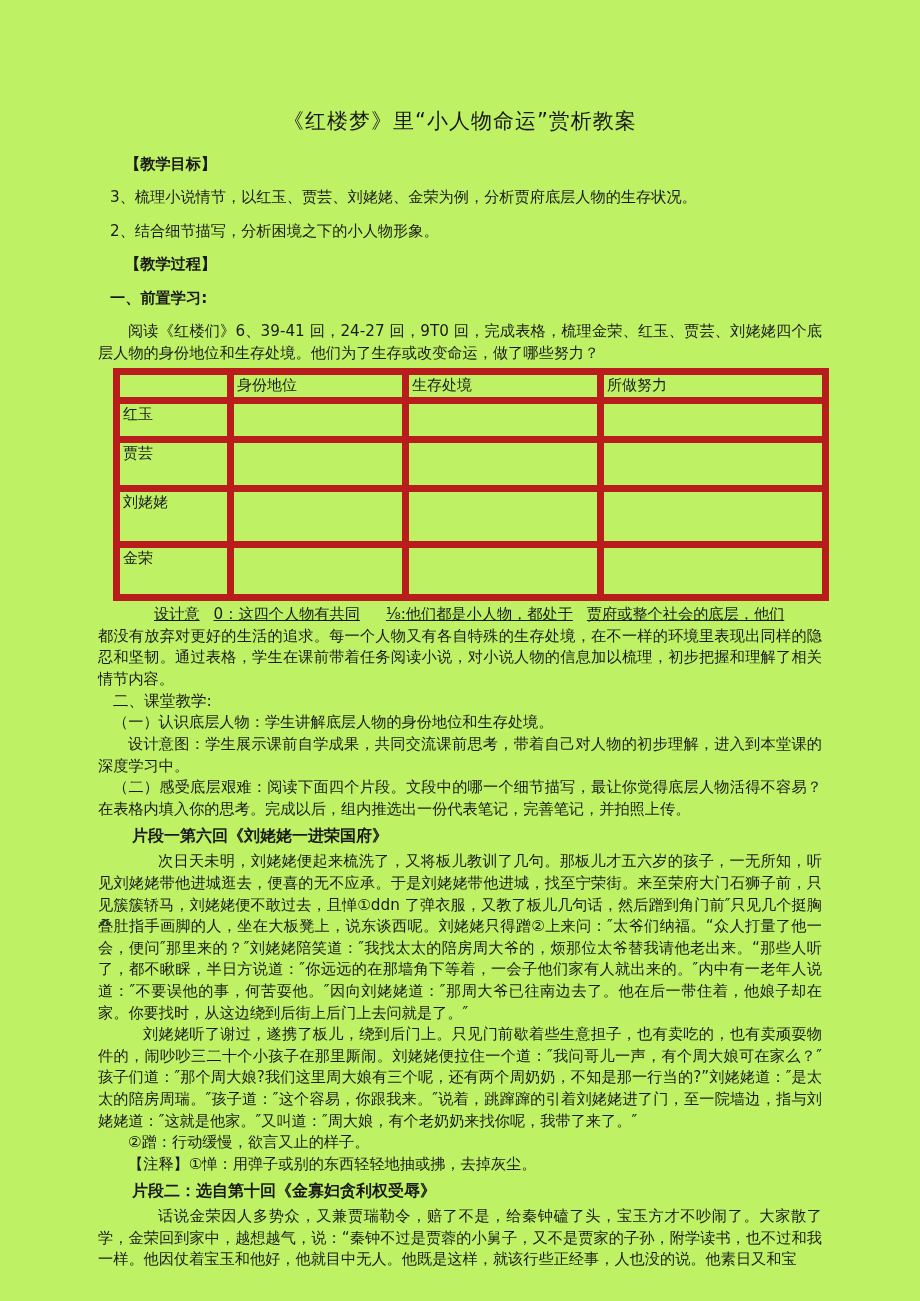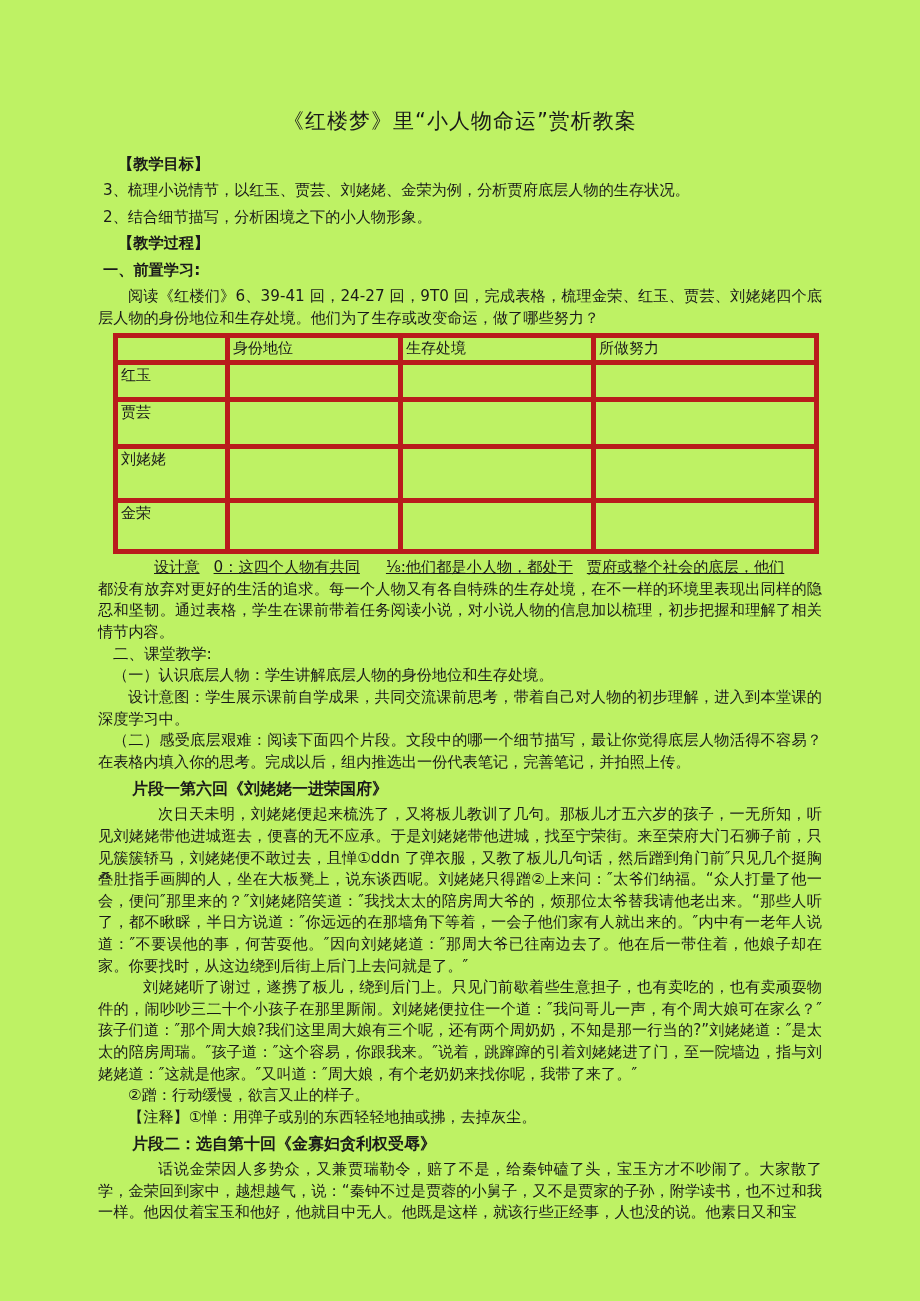--- a/index.html
+++ b/index.html
@@ -31,21 +31,21 @@
     font-size: 21px;
     line-height: 34px;
     font-weight: 400;
     letter-spacing: 1px;
     margin: 0 0 16px 0;
     white-space: nowrap;
   }
   .line {
     font-size: 15.2px;
     line-height: 21.4px;
-    margin: 5px;
+    margin: 12px;
     text-align: justify;
     text-justify: inter-ideograph;
   }
   .bold {
     font-weight: 700;
   }
   .ind1 { text-indent: 15px; }
   .para {
     font-size: 15.2px;
     line-height: 21.6px;
@@ -56,21 +56,21 @@
   .para-ind { text-indent: 30px; }
 
   
   table.grid {
     border-collapse: collapse;
     width: 691px;
     margin: 4px 0 0 15px;
     table-layout: fixed;
   }
   table.grid td {
-    border: 5px solid #b91c1c;
+    border: 7px solid #b91c1c;
     font-size: 15px;
     line-height: 19px;
     vertical-align: top;
     padding: 1px 2px 1px 3px;
     font-family: "DejaVu Sans", "Liberation Sans", sans-serif;
   }
   td.c0 { width: 102px; }
   td.c1 { width: 163px; }
   td.c2 { width: 183px; }
   td.c3 { width: 213px; }

